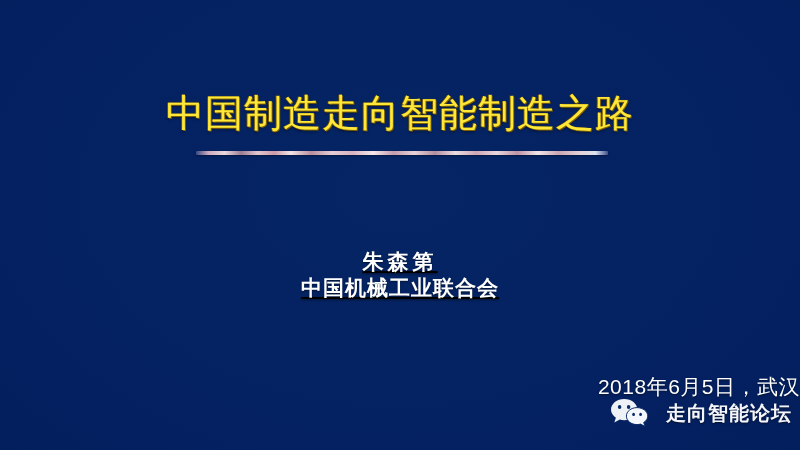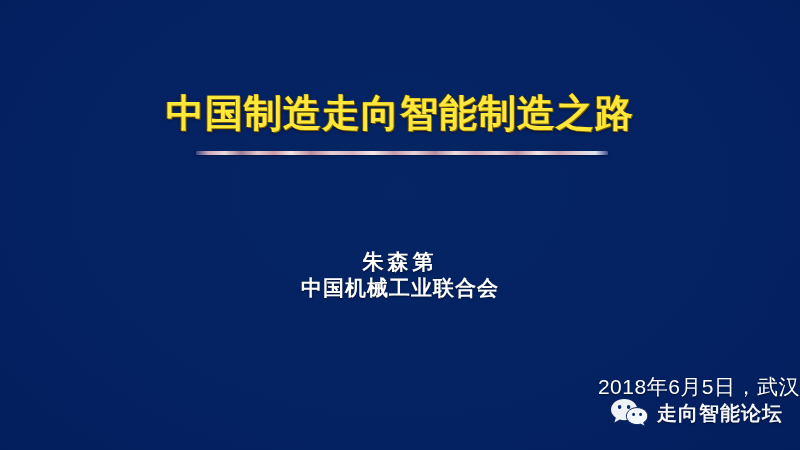--- a/index.html
+++ b/index.html
@@ -22,21 +22,21 @@
   #title-block {
     position: absolute;
     left: 0;
     right: 0;
     top: 92px;
     text-align: center;
   }
   #slide-title {
     font-family: "DejaVu Serif", "Liberation Serif", serif;
     font-size: 38px;
-    font-weight: bold;
+    font-weight: normal;
     line-height: 1.12;
     letter-spacing: 1px;
     color: #ffe839;
     text-shadow:
       0 0 1px #8a6b00,
       1px 1px 0 #7e6000,
       -1px 0 0 #6b5200,
       0 2px 3px rgba(0,0,0,0.45);
     white-space: nowrap;
   }
@@ -75,20 +75,21 @@
     box-shadow: 0 1px 2px rgba(0,0,0,0.35);
   }
 
   
   #author-block {
     position: absolute;
     left: 0;
     right: 0;
     top: 249px;
     text-align: center;
+    text-decoration: underline;
   }
   #author-name {
     font-family: "DejaVu Serif", "Liberation Serif", serif;
     font-size: 21px;
     font-weight: bold;
     letter-spacing: 4px;
     color: #ffffff;
     text-shadow: 0 1px 2px rgba(0,0,0,0.5);
     line-height: 1.25;
   }
@@ -116,21 +117,21 @@
     text-shadow: 0 1px 2px rgba(0,0,0,0.5);
   }
 
   
   #wechat-badge {
     position: absolute;
     left: 610px;
     top: 397px;
     display: flex;
     align-items: center;
-    gap: 7px;
+    gap: 16px;
   }
   #wechat-icon {
     width: 40px;
     height: 32px;
     display: block;
     flex: 0 0 auto;
   }
   #wechat-label {
     font-size: 20px;
     font-weight: bold;

